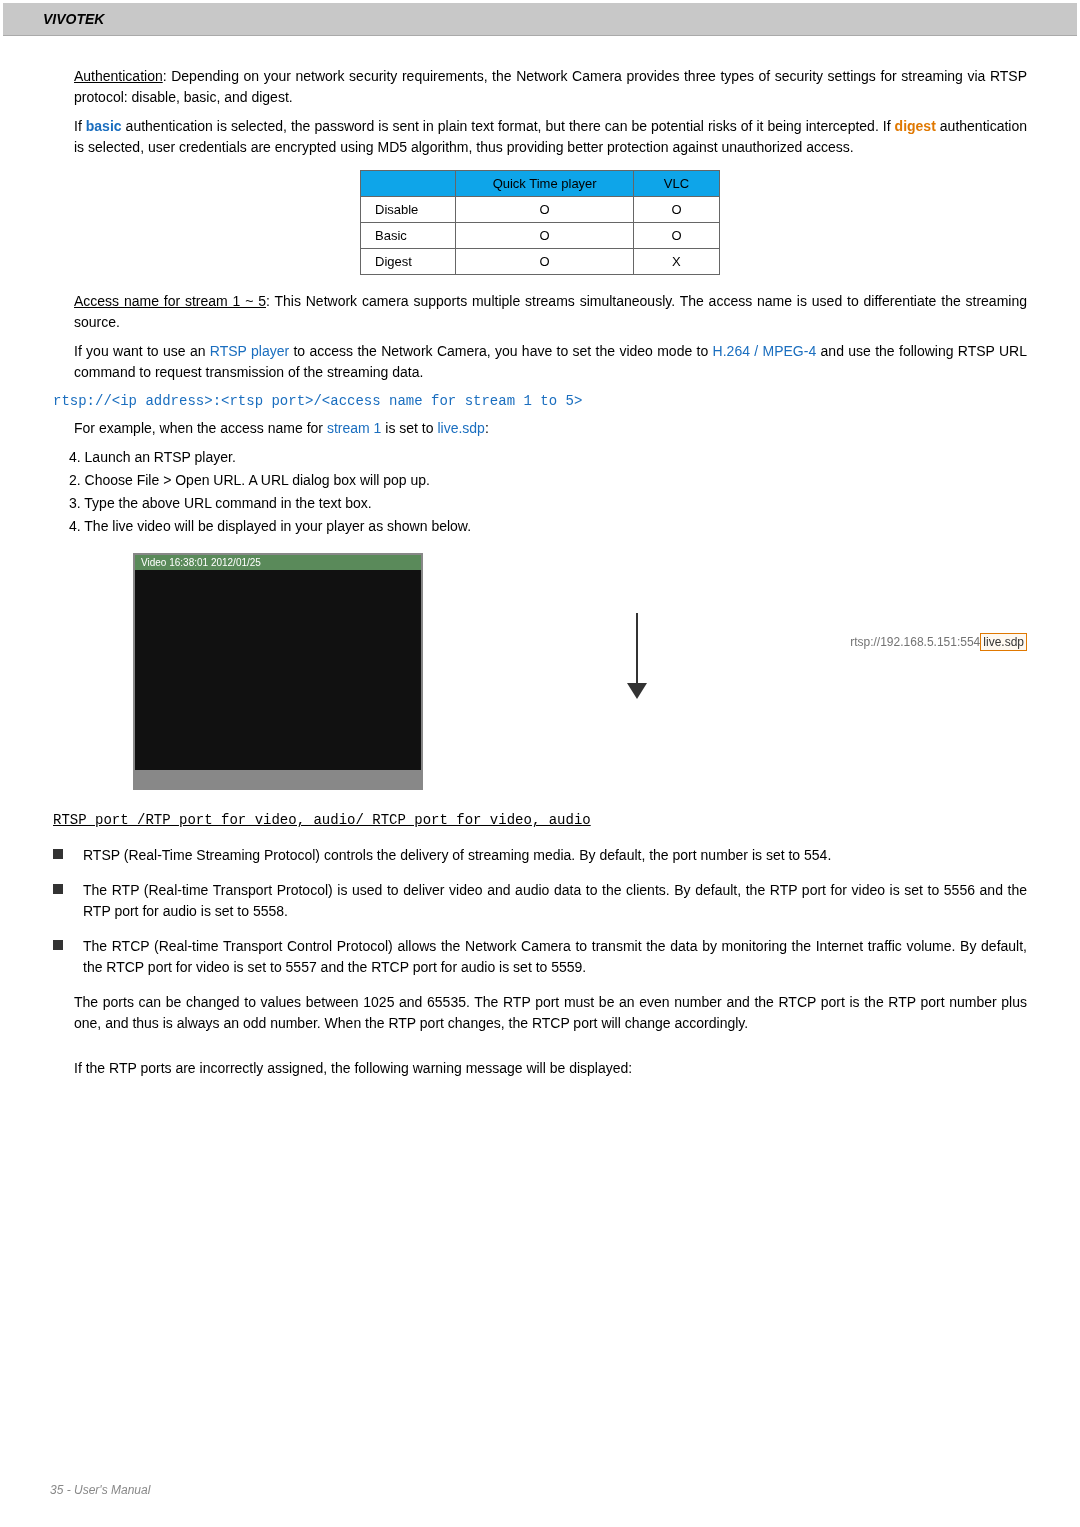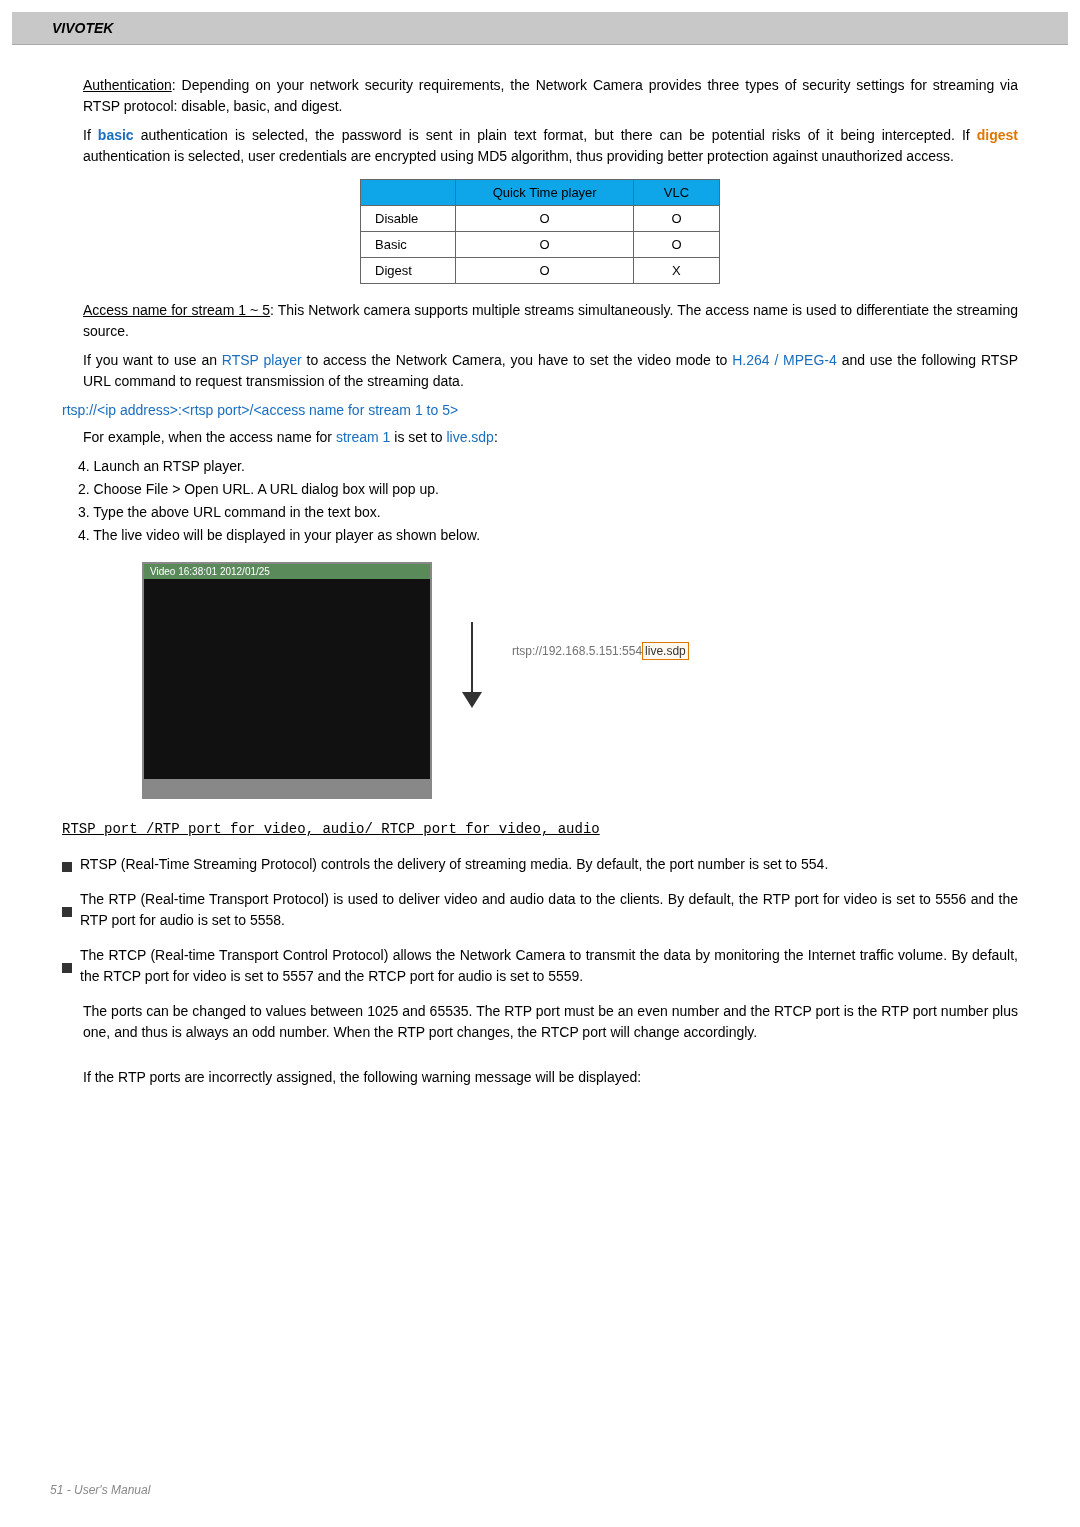--- a/index.html
+++ b/index.html
@@ -10,21 +10,21 @@
       display: flex;
       justify-content: center;
       align-items: flex-start;
       min-height: 100vh;
     }
     .page {
       width: 1080px;
       min-height: 1527px;
       background: #ffffff;
       position: relative;
-      padding: 12px;
+      padding: 3px;
     }
     .header {
       background: #c8c8c8;
       padding: 8px 40px;
       border-bottom: 1px solid #aaa;
     }
     .header-title {
       font-weight: bold;
       font-style: italic;
       font-size: 14px;
@@ -63,34 +63,36 @@
       background: #0ea5e9;
       font-weight: normal;
     }
     .auth-table td:first-child {
       text-align: left;
       padding-left: 14px;
     }
     .rtsp-url {
       color: #1a6ebf;
       margin: 6px 0;
+      font-family: Liberation Mono, monospace;
     }
     .step-list {
       margin: 4px 0 8px 16px;
       list-style: none;
     }
     .step-list li {
       margin-bottom: 2px;
       line-height: 1.5;
     }
     .video-section {
       display: flex;
       align-items: flex-start;
       margin: 16px 0 20px 0;
       gap: 30px;
+      justify-content: space-between;
     }
     .video-player-wrapper {
       margin-left: 80px;
       position: relative;
     }
     .video-player {
       width: 290px;
       border: 2px solid #888;
       background: #fff;
       position: relative;
@@ -109,23 +111,23 @@
     .video-controls {
       background: #888;
       height: 18px;
       width: 100%;
     }
     .bullet-section {
       margin: 14px 0;
     }
     .bullet-item {
       display: flex;
-      align-items: center;
+      align-items: flex-start;
       margin-bottom: 14px;
-      gap: 8px;
+      gap: 20px;
     }
     .bullet-square {
       min-width: 10px;
       width: 10px;
       height: 10px;
       background: #333;
       margin-top: 4px;
       flex-shrink: 0;
     }
     .bullet-text {
@@ -260,15 +262,15 @@
 
     <p>The ports can be changed to values between 1025 and 65535. The RTP port must be an even number and the RTCP port is the RTP port number plus one, and thus is always an odd number. When the RTP port changes, the RTCP port will change accordingly.</p>
 
     <br>
 
     <p>If the RTP ports are incorrectly assigned, the following warning message will be displayed:</p>
 
   </div>
 
   <div class="footer">
-    <span>51 - User's Manual</span>
+    <span>35 - User's Manual</span>
   </div>
 </div>
 
 </body></html>

